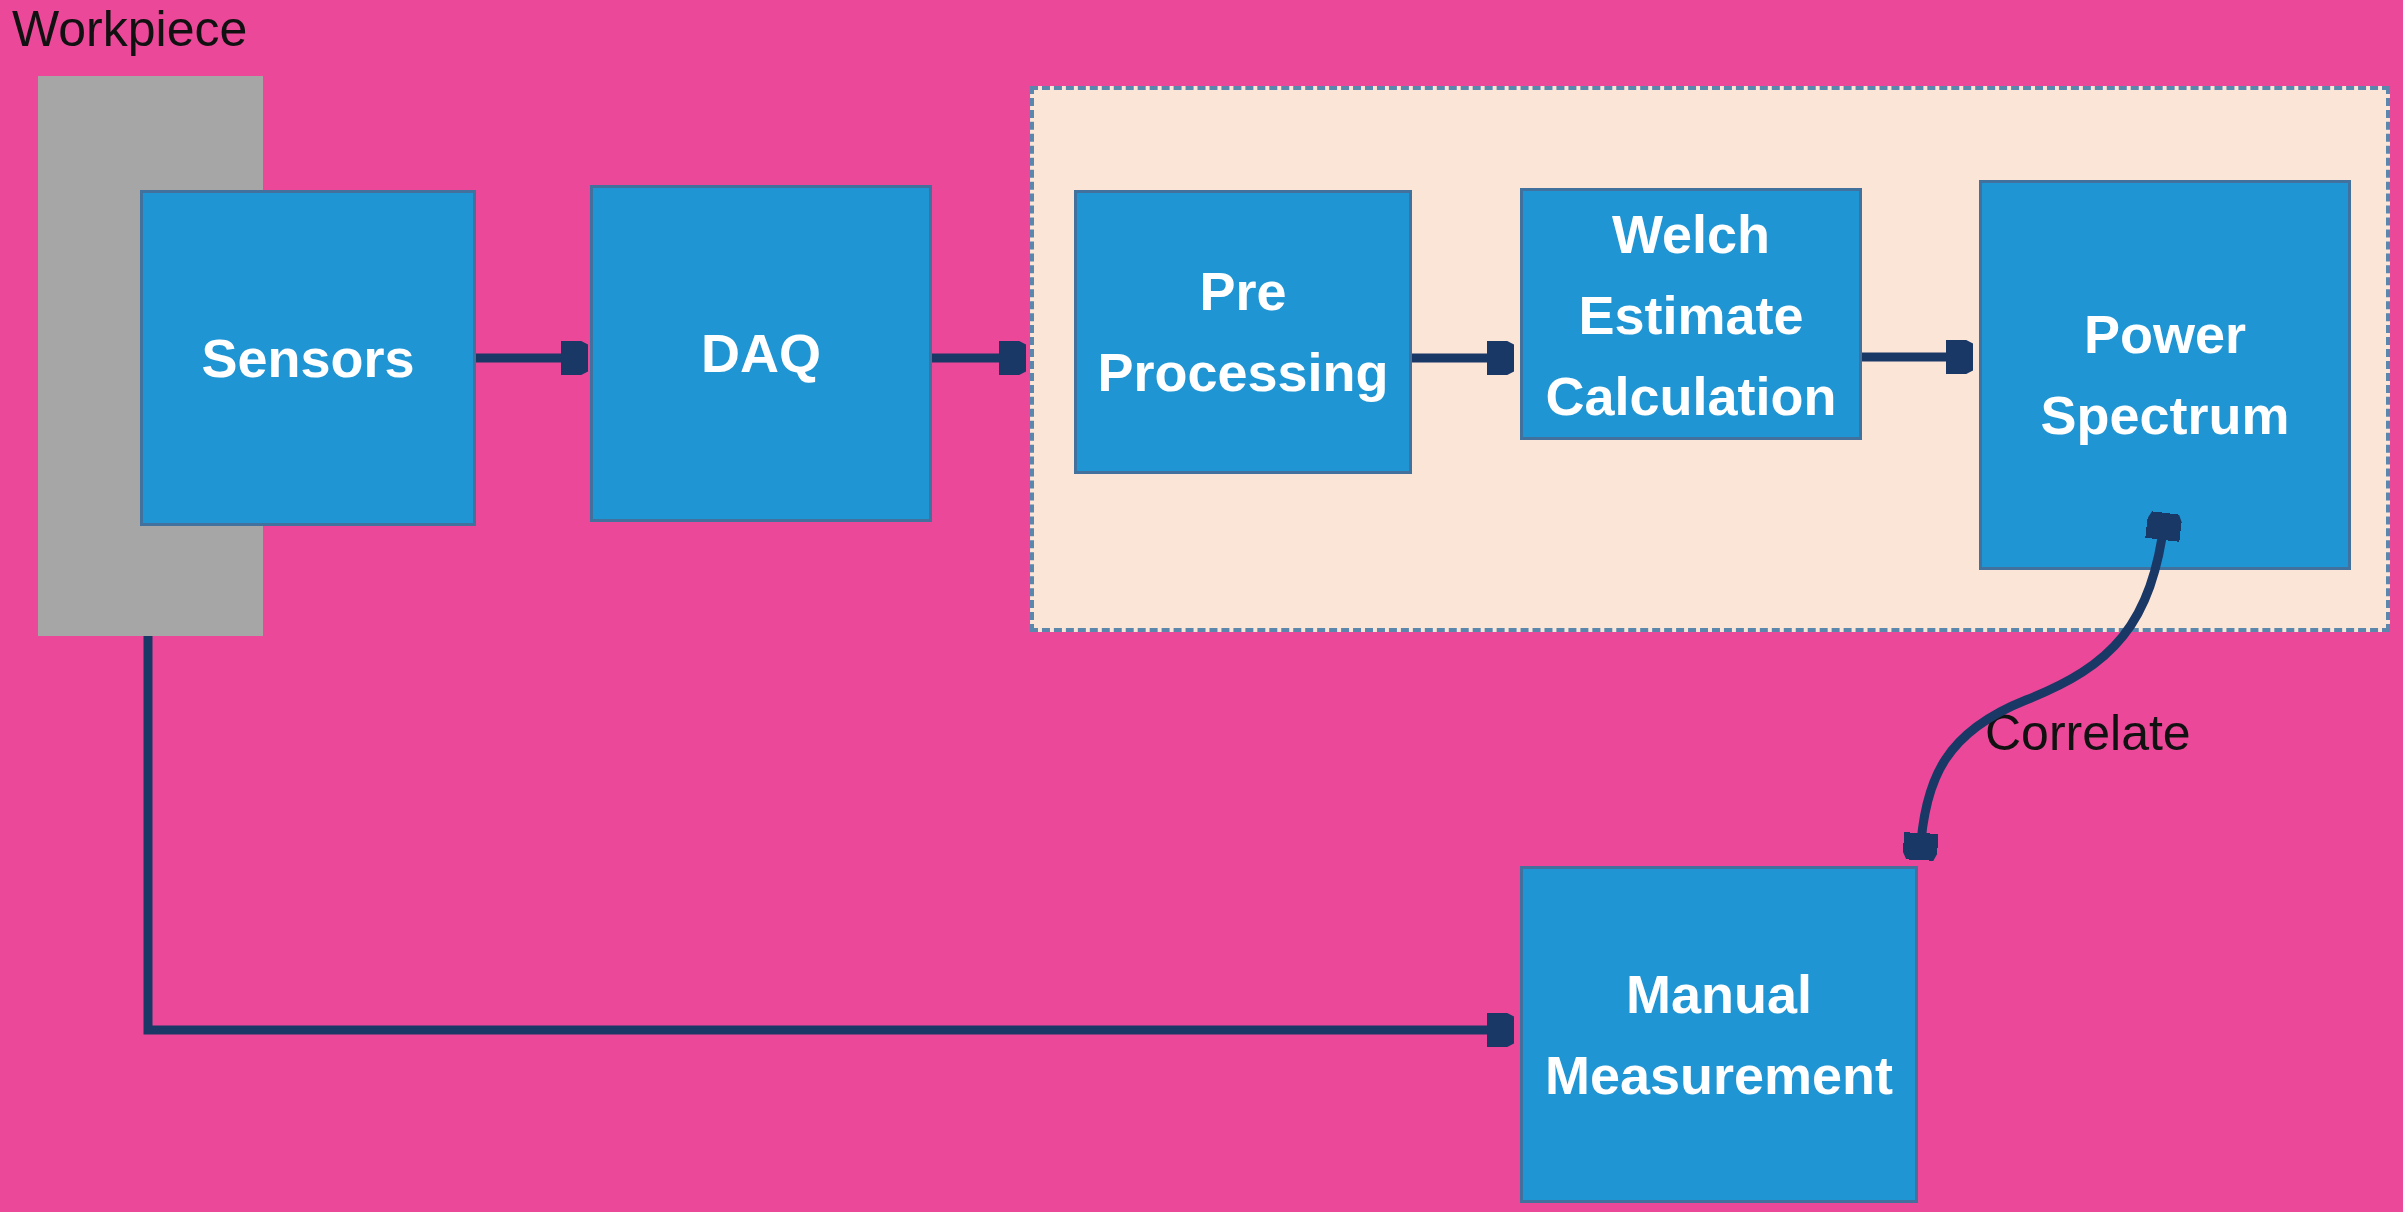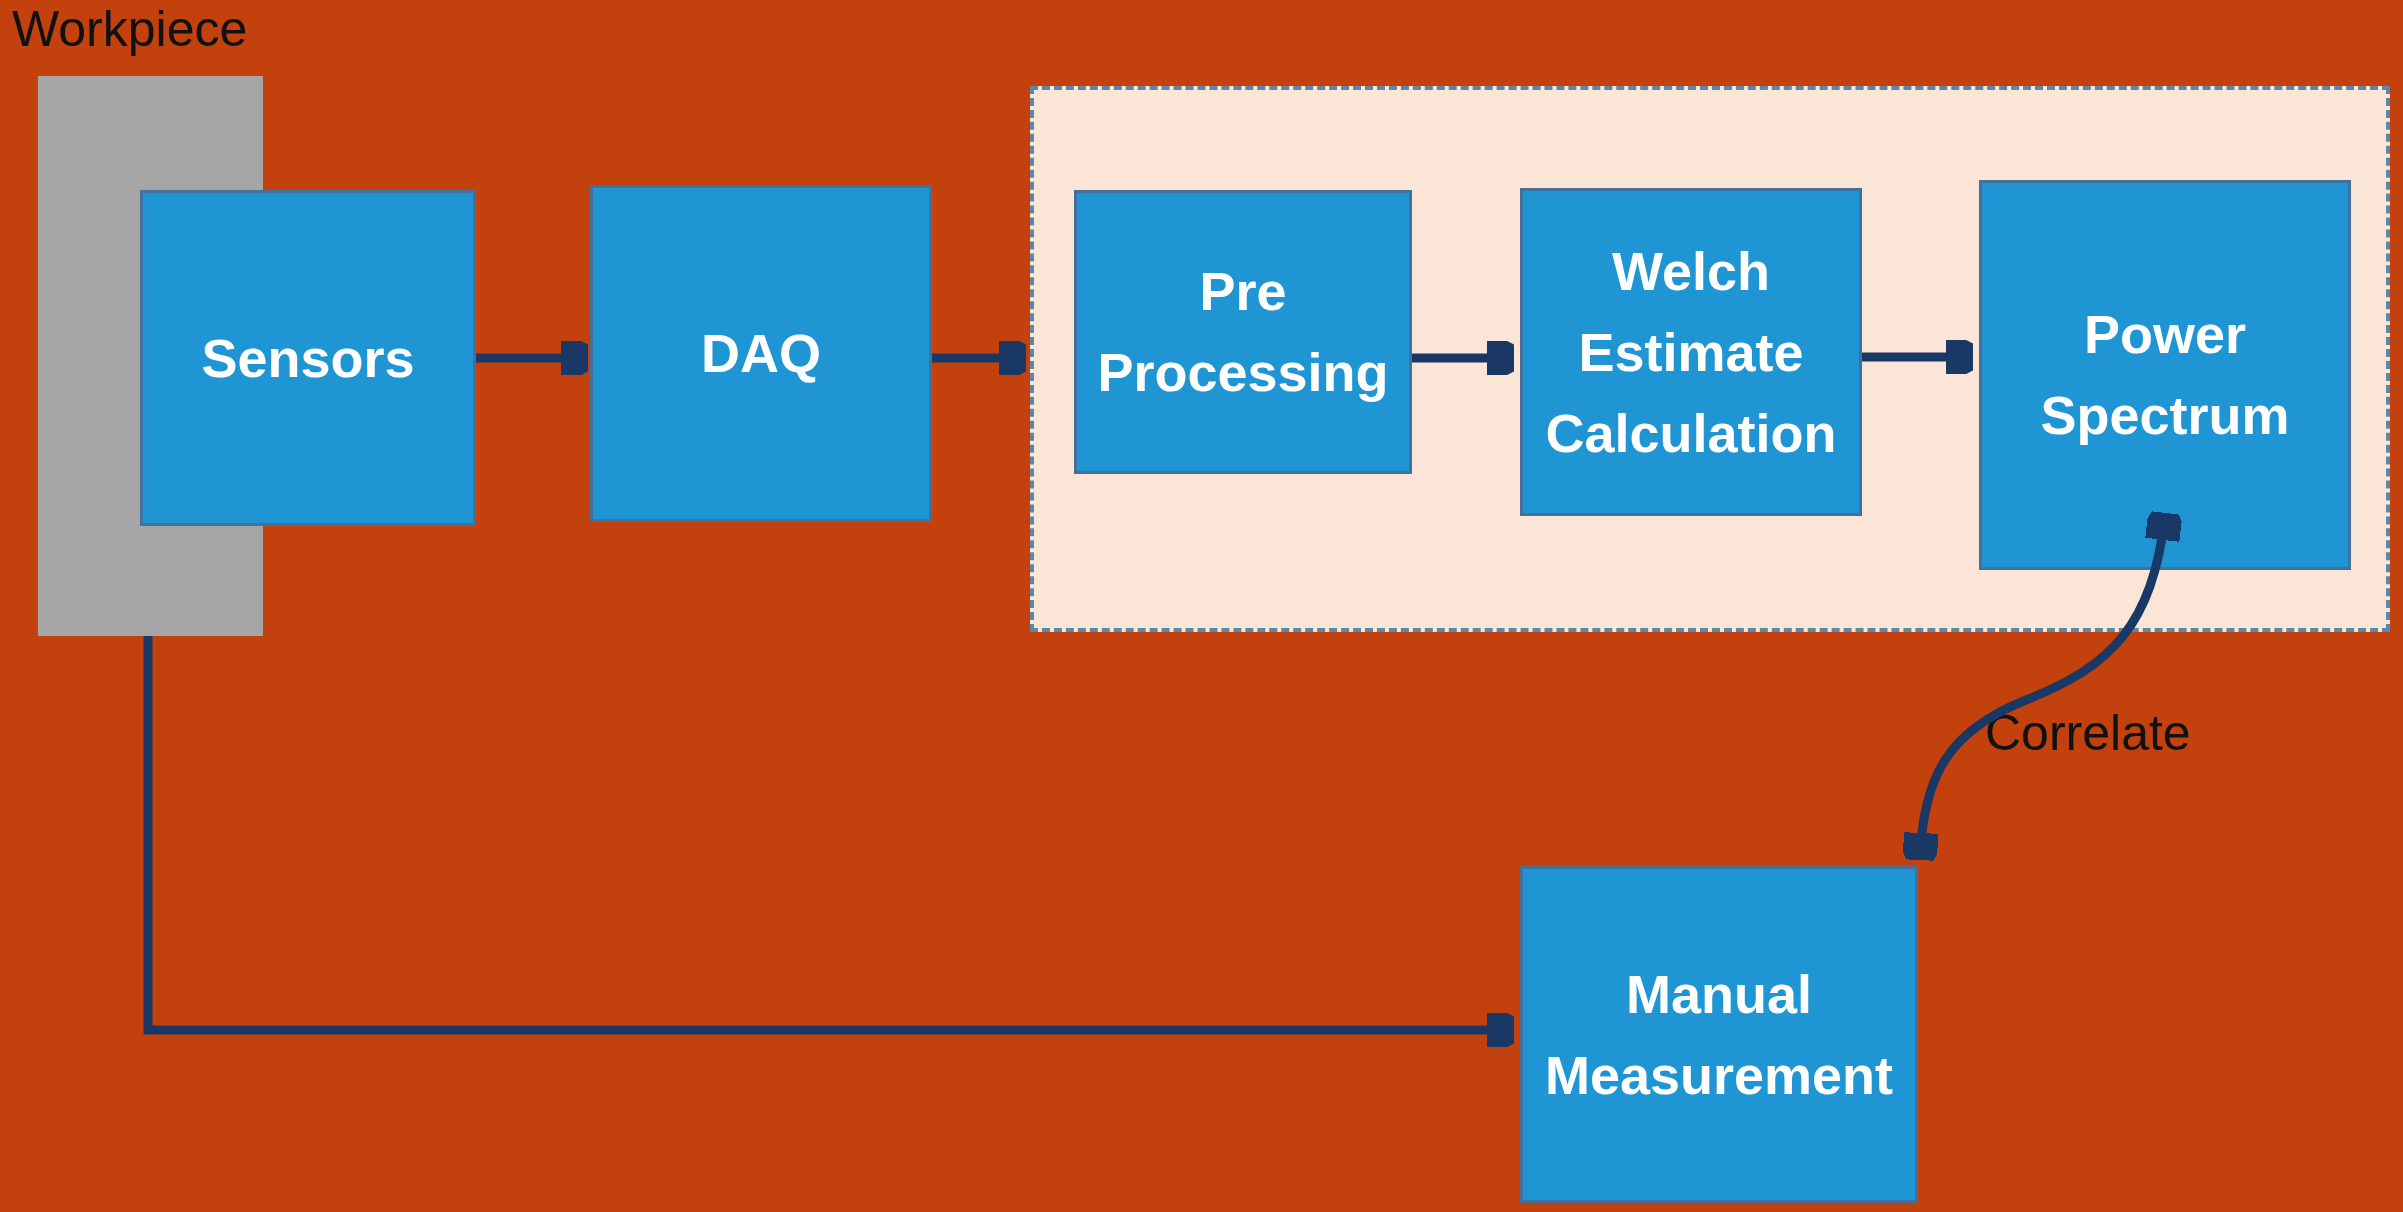--- a/index.html
+++ b/index.html
@@ -5,21 +5,21 @@
   html, body {
     margin: 0;
     padding: 0;
     background: #ffffff;
     font-family: "Liberation Sans", sans-serif;
   }
   .canvas {
     position: relative;
     width: 2403px;
     height: 1212px;
-    background: #c2410c;
+    background: #ec4899;
     overflow: hidden;
   }
   .annotation {
     position: absolute;
     color: #111111;
     font-size: 50px;
     line-height: 1.1;
     white-space: nowrap;
   }
   .workpiece-label { left: 12px; top: 2px; }
@@ -52,21 +52,21 @@
   .node .nl {
     color: #ffffff;
     font-weight: bold;
     font-size: 54px;
     line-height: 1.5;
     padding: 0 4px;
   }
   .n-sensors { left: 140px;  top: 190px; width: 336px; height: 336px; }
   .n-daq     { left: 590px;  top: 185px; width: 342px; height: 337px; }
   .n-pre     { left: 1074px; top: 190px; width: 338px; height: 284px; }
-  .n-welch   { left: 1520px; top: 188px; width: 342px; height: 328px; }
+  .n-welch   { left: 1520px; top: 188px; width: 342px; height: 252px; align-items: flex-end; }
   .n-power   { left: 1979px; top: 180px; width: 372px; height: 390px; }
   .n-manual  { left: 1520px; top: 866px; width: 398px; height: 337px; text-align: center; }
 
   .connectors {
     position: absolute;
     left: 0; top: 0;
     width: 2403px;
     height: 1212px;
     pointer-events: none;
   }

